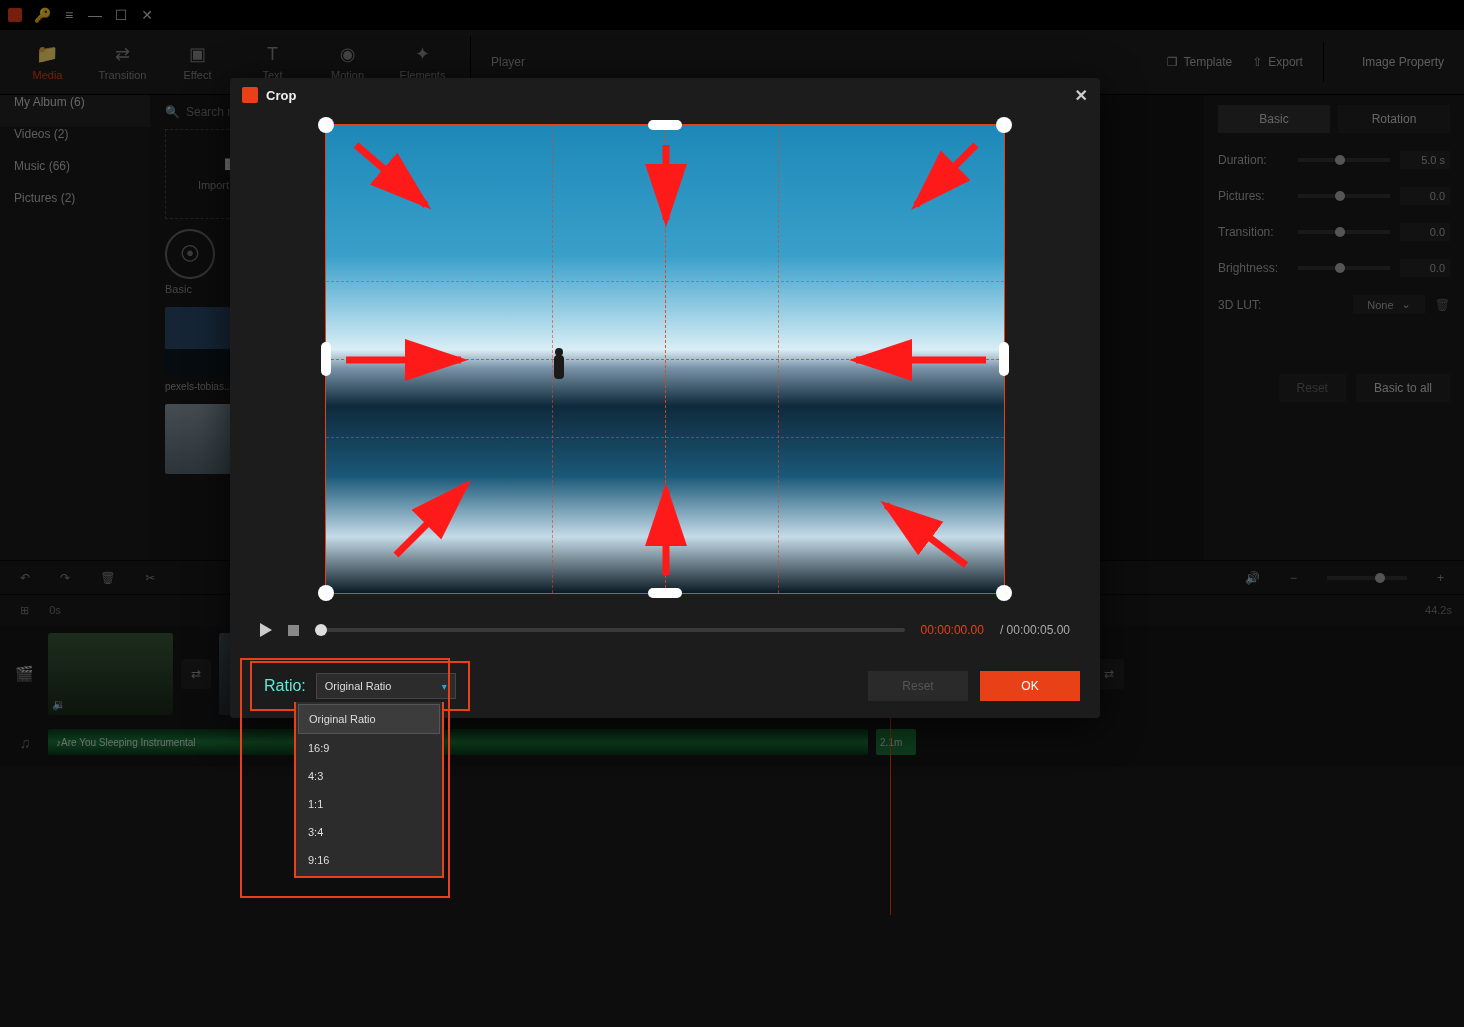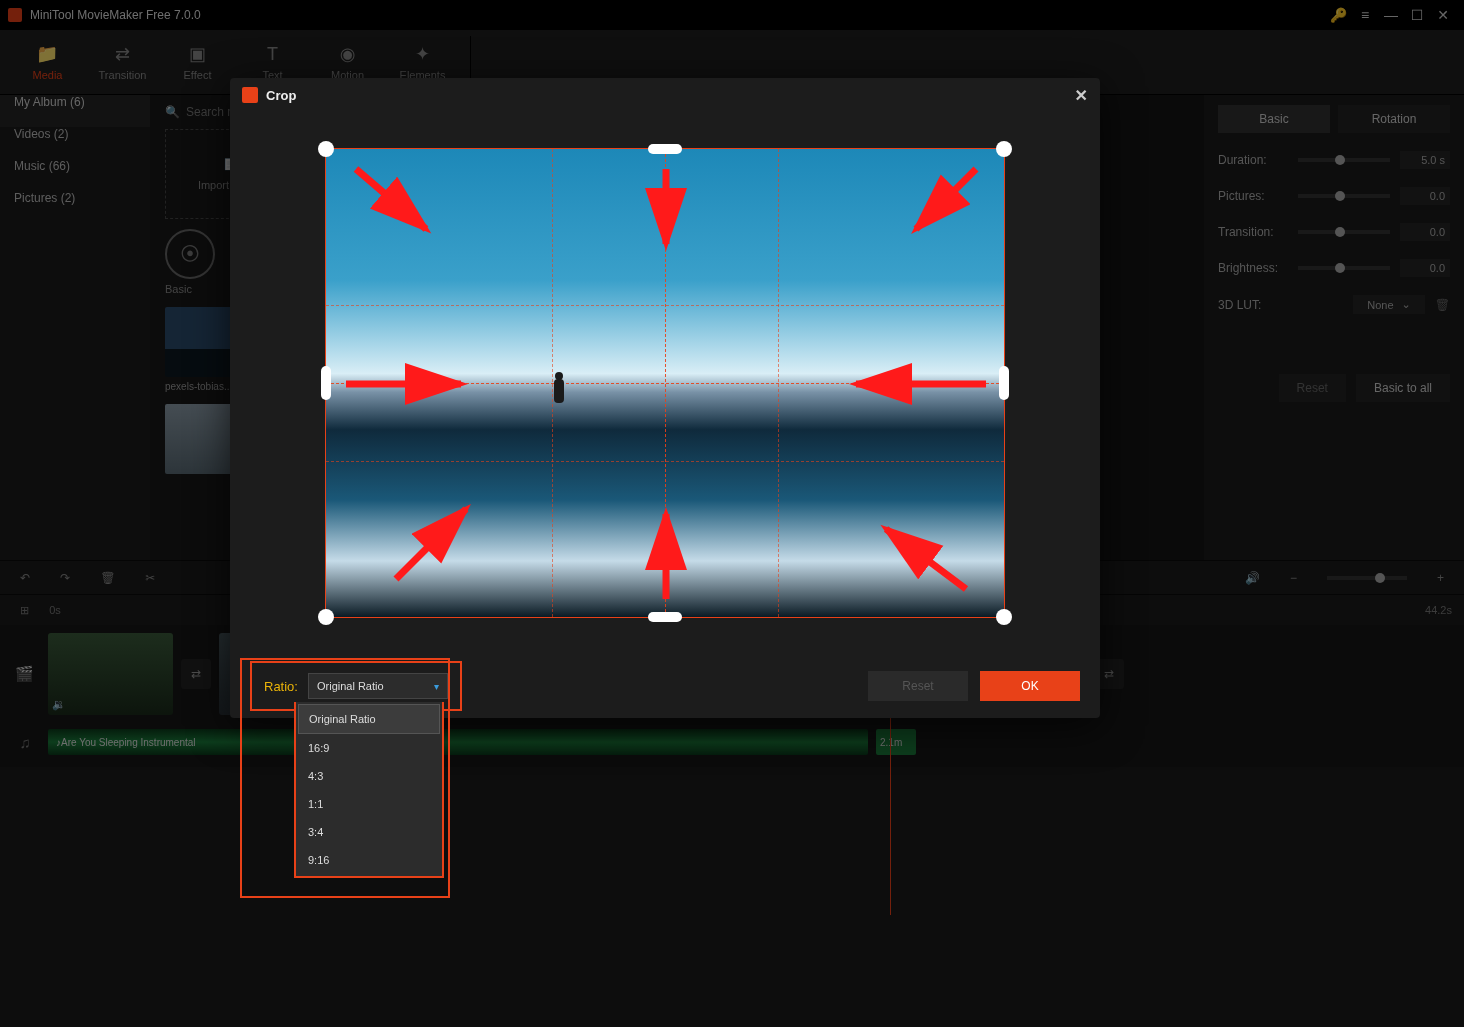--- a/index.html
+++ b/index.html
@@ -90,40 +90,39 @@
   .person::before{content:"";position:absolute;top:-7px;left:1px;width:8px;height:8px;background:#1a1a1a;border-radius:50%}
   .modal-controls{height:48px;display:flex;align-items:center;padding:0 30px;gap:16px}
   .play-icon{width:0;height:0;border-left:12px solid #ccc;border-top:7px solid transparent;border-bottom:7px solid transparent;cursor:pointer}
   .stop-icon{width:11px;height:11px;background:#888;cursor:pointer}
   .seek{flex:1;height:4px;background:#3a3a3a;border-radius:3px;position:relative;cursor:pointer}
   .seek::before{content:"";position:absolute;left:0;top:-4px;width:12px;height:12px;background:#ddd;border-radius:50%}
   .time-cur{color:#e84118;font-size:12px}
   .time-tot{color:#aaa;font-size:12px}
   .modal-footer{height:64px;display:flex;align-items:center;padding:0 20px;gap:12px}
   .ratio-box{border:2px solid #e84118;padding:10px 12px;display:flex;align-items:center;gap:10px;position:relative}
-  .ratio-box .label{color:#eab308;font-size:13px}
+  .ratio-box .label{color:#5eead4;font-size:16px}
   .ratio-select{width:140px;height:26px;background:#2c2c2c;border:1px solid #444;display:flex;align-items:center;padding:0 8px;color:#ddd;font-size:11px;justify-content:space-between;cursor:pointer}
   .ratio-select .caret{color:#3a9bdc;font-size:10px}
   .modal-footer .spacer{flex:1}
   .m-btn{width:100px;height:30px;display:flex;align-items:center;justify-content:center;font-size:12px;cursor:pointer}
   .m-reset{background:#2a2a2a;color:#555}
   .m-ok{background:#e84118;color:#fff}
   
   .ratio-dropdown{position:absolute;left:294px;top:702px;width:150px;background:#2c2c2c;z-index:20;border:2px solid #e84118;border-top:none;padding:2px}
   .ratio-dropdown .opt{padding:8px 10px;color:#ddd;font-size:11px;cursor:pointer}
   .ratio-dropdown .opt.sel{background:#3c3c3c;border:1px solid #555}
   
   .ratio-outer{position:absolute;left:240px;top:658px;width:210px;height:240px;border:2px solid #e84118;z-index:19;pointer-events:none}
 </style>
 </head>
 <body>
 
 <div class="titlebar">
   <div class="logo"></div>
-  <div class="title">MiniTool MovieMaker Free 7.0.0</div>
   <div class="tctrl key-icon">🔑</div>
   <div class="tctrl">≡</div>
   <div class="tctrl">―</div>
   <div class="tctrl">☐</div>
   <div class="tctrl">✕</div>
 </div>
 
 <div class="main-toolbar">
   <div class="tab-group">
     <div class="tab active">
@@ -145,20 +144,33 @@
     <div class="tab">
         <div class="icon">◉</div>
         <span>Motion</span>
       </div>
     <div class="tab">
         <div class="icon">✦</div>
         <span>Elements</span>
       </div>
   </div>
   <div class="top-sep"></div>
+  <div class="top-right">
+    <span class="player-label">Player</span>
+    <div class="top-r-btn">
+        <span>❒</span>
+        <span>Template</span>
+      </div>
+    <div class="top-r-btn">
+        <span>⇧</span>
+        <span>Export</span>
+      </div>
+    <div class="top-sep" style="height:40px"></div>
+    <span class="panel-label">Image Property</span>
+  </div>
 </div>
 
 <div class="workspace">
   <div class="sidebar">
     <div class="sidebar-row head">
         <span>My Album (6)</span>
       </div>
     <div class="sidebar-row">
         <span>Videos (2)</span>
       </div>
@@ -313,20 +325,27 @@
           <line x1="20" y1="235" x2="135" y2="235"></line>
           <line x1="660" y1="235" x2="530" y2="235"></line>
           <line x1="70" y1="430" x2="140" y2="360"></line>
           <line x1="340" y1="450" x2="340" y2="365"></line>
           <line x1="640" y1="440" x2="560" y2="380"></line>
         </g>
       </svg>
       <div class="person"></div>
     </div>
   </div>
+  <div class="modal-controls">
+    <div class="play-icon"></div>
+    <div class="stop-icon"></div>
+    <div class="seek"></div>
+    <span class="time-cur">00:00:00.00</span>
+    <span class="time-tot">/ 00:00:05.00</span>
+  </div>
   <div class="modal-footer">
     <div class="ratio-box">
       <span class="label">Ratio:</span>
       <div class="ratio-select">
         <span>Original Ratio</span>
         <span class="caret">▾</span>
       </div>
     </div>
     <div class="spacer"></div>
     <div class="m-btn m-reset">Reset</div>

